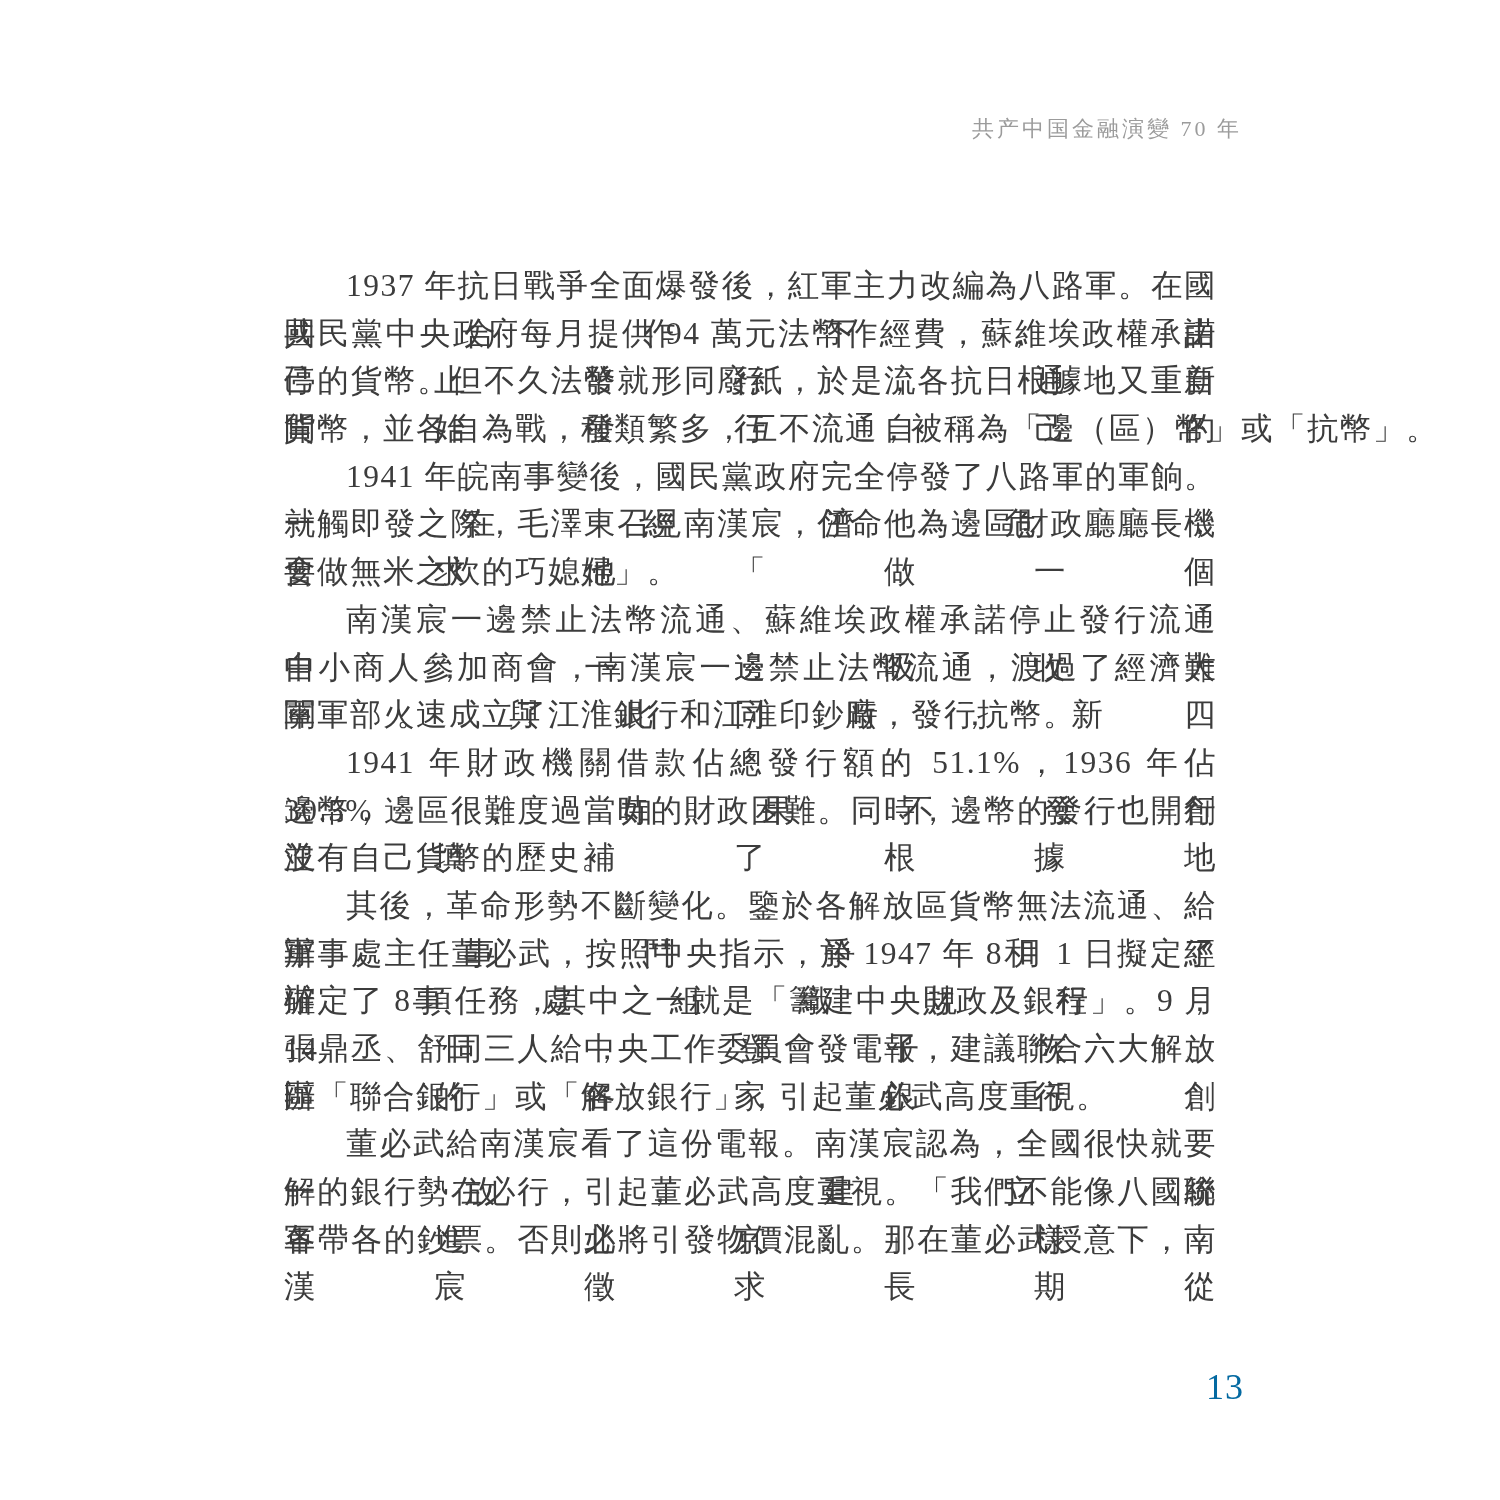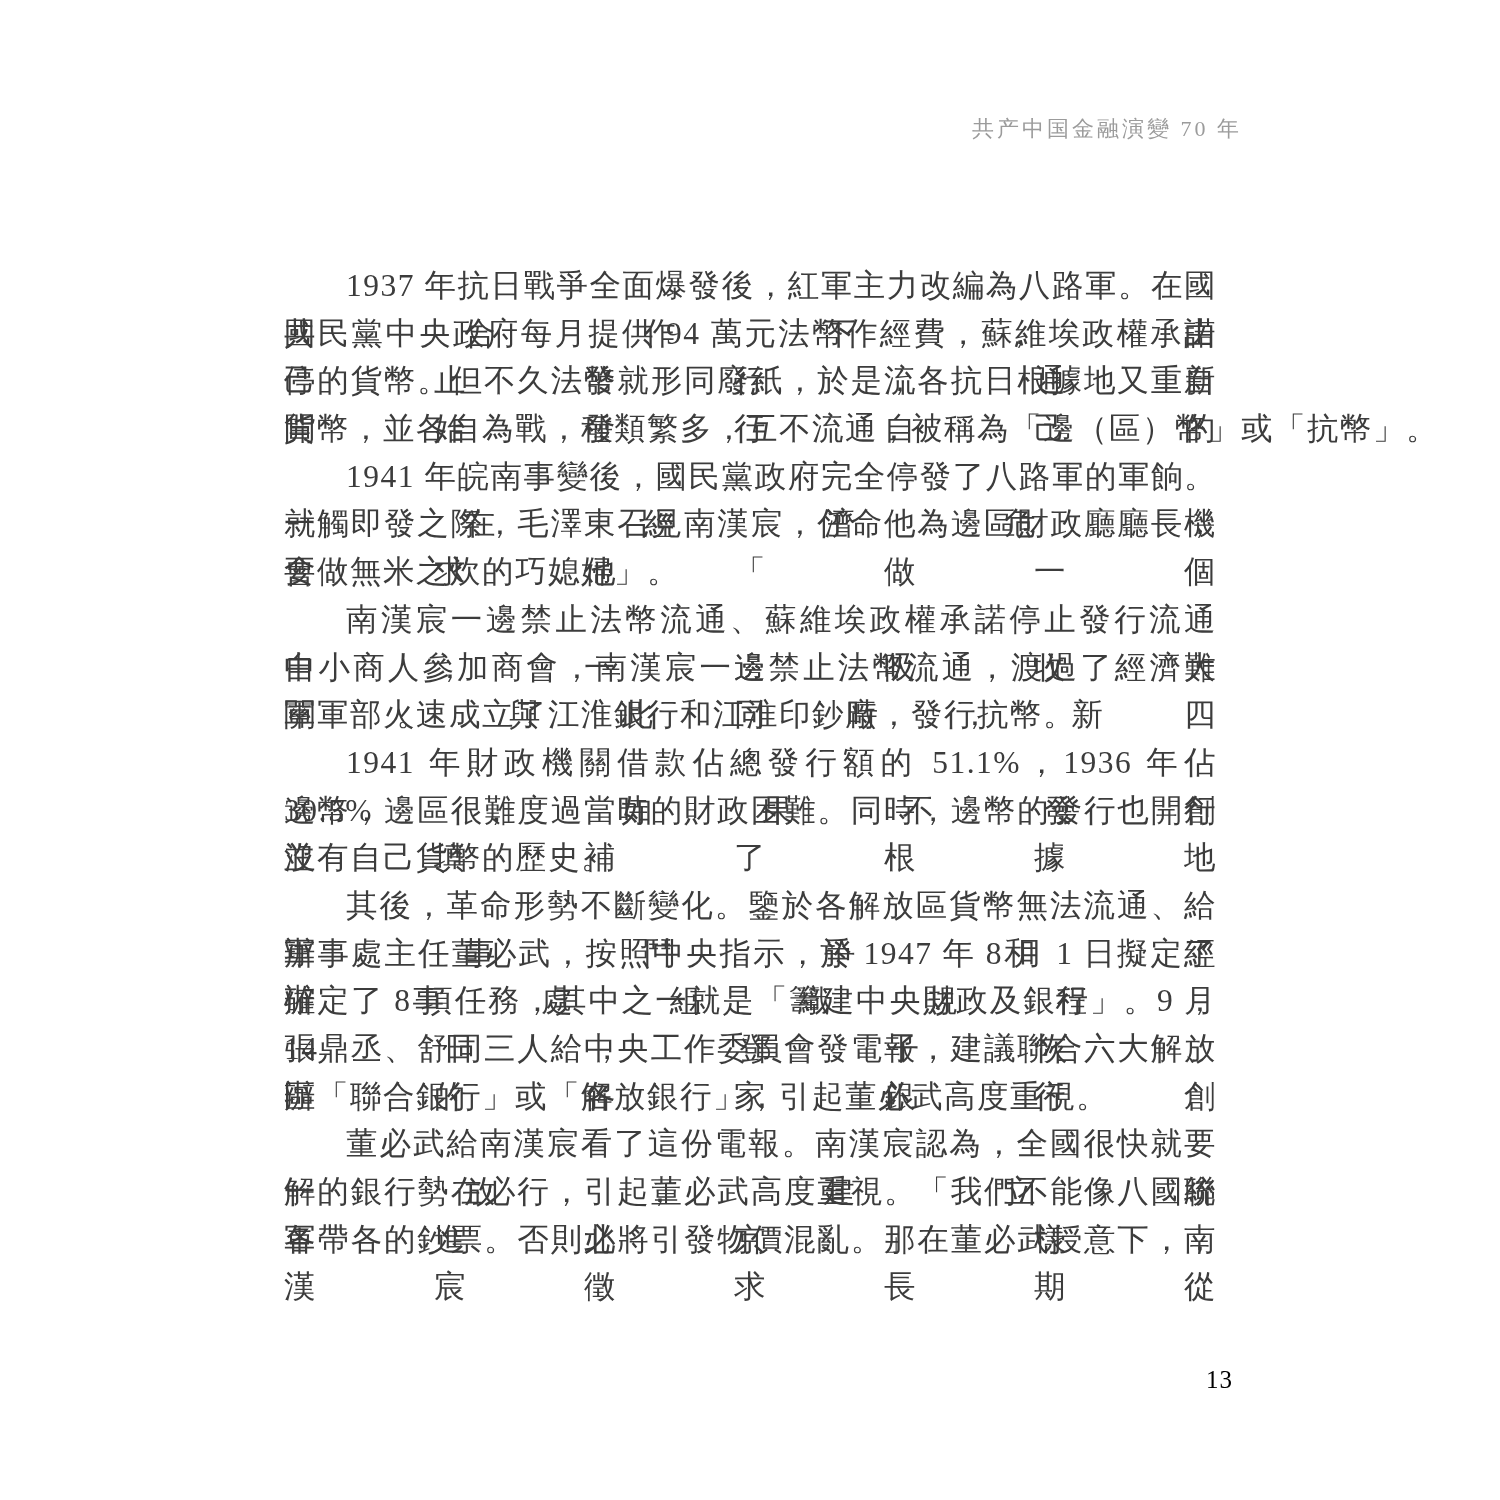--- a/index.html
+++ b/index.html
@@ -49,23 +49,23 @@
     text-align-last: justify;
     text-justify: inter-character;
   }
   .line.indent {
     text-indent: 62px;
   }
   .page-number {
     position: absolute;
     left: 1206px;
     top: 1366px;
-    font-size: 25px;
+    font-size: 36px;
     letter-spacing: 1px;
-    color: #000000;
+    color: #0369a1;
   }
 </style>
 </head>
 <body>
 
 <div class="page">
   <div class="running-header">共产中国金融演變 70 年</div>
 
   <div class="body-text" id="body-text">
       <div class="line indent fill">1937 年抗日戰爭全面爆發後，紅軍主力改編為八路軍。在國共合作下，由</div>

